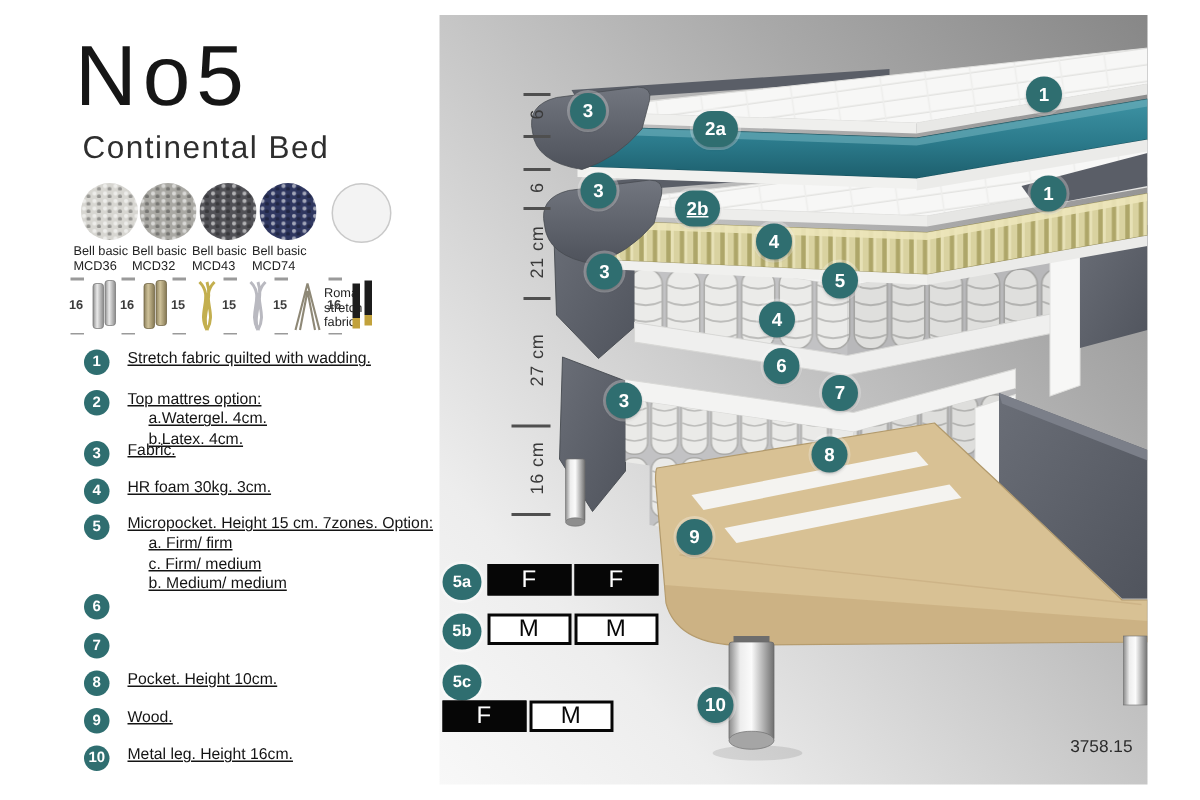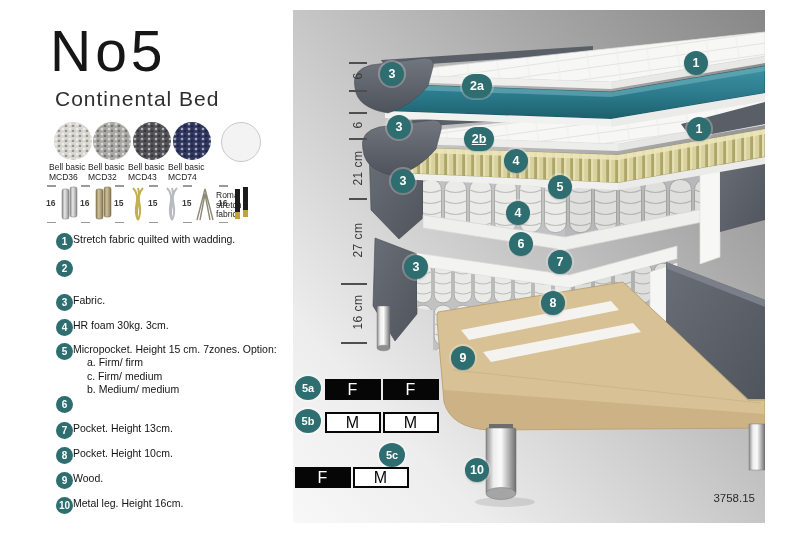--- a/index.html
+++ b/index.html
@@ -20,39 +20,39 @@
 
   .legunit{position:absolute;top:184px;width:34px;height:40px;}
   .legunit .dash{position:absolute;left:1px;width:9px;height:1.5px;background:#9a9a9a;}
   .legunit .dash.t{top:1px;} .legunit .dash.b{bottom:1px;}
   .legunit .num{position:absolute;left:0;top:14px;font-size:8.5px;font-weight:bold;color:#3c3c3c;}
   .legunit svg{position:absolute;right:0;top:2px;}
 
   .li{position:absolute;left:56px;display:flex;align-items:flex-start;}
   .li .dot{width:17px;height:17px;border-radius:50%;background:#2f6e70;color:#fff;
      font-size:10px;font-weight:bold;text-align:center;line-height:17px;flex:0 0 17px;}
-  .li .txt{font-size:10.5px;line-height:13.4px;color:#141414;width:210px;}
+  .li .txt{margin-left:12px;font-size:10.5px;line-height:13.4px;color:#141414;width:210px;text-decoration:underline;}
   .li .sub{padding-left:14px;}
 
   
   #panel{left:293px;top:10px;width:472px;height:513px;overflow:hidden;
      background:linear-gradient(to bottom left,#878787 0%,#a9a9a9 28%,#cdcdcd 55%,#ededed 80%,#f8f8f8 100%);}
   #panel svg{position:absolute;left:0;top:0;}
 
   .callout{position:absolute;width:24px;height:24px;border-radius:50%;background:#2f6e70;color:#fff;
      font-size:12.5px;font-weight:bold;text-align:center;line-height:24px;
      box-shadow:0 0 0 2px rgba(255,255,255,.28),0 1px 2px rgba(0,0,0,.35);}
   .callout.pill{width:30px;border-radius:12px;}
 
   .rdash{position:absolute;width:18px;height:2px;background:#4f4f4f;left:56px;}
   .rdash.long{width:26px;left:48px;}
   .rlabel{position:absolute;left:35px;width:60px;text-align:center;transform:rotate(-90deg);
      font-size:12px;color:#3a3a3a;letter-spacing:.5px;}
 
-  .frow{position:absolute;display:flex;align-items:flex-end;}
+  .frow{position:absolute;display:flex;align-items:flex-start;}
   .fcirc{width:26px;height:24px;border-radius:50%;background:#2f6e70;color:#fff;font-size:11px;font-weight:bold;
      text-align:center;line-height:24px;box-shadow:0 0 0 2px rgba(255,255,255,.35);margin-right:4px;}
   .fcells{display:flex;gap:2px;}
   .fcell{width:52px;height:17px;display:flex;align-items:center;justify-content:center;
      font-size:16px;letter-spacing:1px;}
   .fcell.black{background:#060606;color:#fff;border:2px solid #060606;}
   .fcell.white{background:#fff;color:#060606;border:2px solid #060606;}
 
   #version{position:absolute;right:10px;top:482px;font-size:11.5px;color:#2b2b2b;}
 </style>
@@ -142,20 +142,25 @@
 </div>
 
 <div class="li" style="top:233px;">
   <div class="dot">1</div>
   <div class="txt">
       <div>Stretch fabric quilted with wadding.</div>
     </div>
 </div>
 <div class="li" style="top:260px;">
   <div class="dot">2</div>
+  <div class="txt">
+      <div>Top mattres option:</div>
+    <div class="sub">a.Watergel. 4cm.</div>
+    <div class="sub">b.Latex. 4cm.</div>
+    </div>
 </div>
 <div class="li" style="top:294px;">
   <div class="dot">3</div>
   <div class="txt">
       <div>Fabric.</div>
     </div>
 </div>
 <div class="li" style="top:319px;">
   <div class="dot">4</div>
   <div class="txt">
@@ -169,23 +174,20 @@
     <div class="sub">a. Firm/ firm</div>
     <div class="sub">c. Firm/ medium</div>
     <div class="sub">b. Medium/ medium</div>
     </div>
 </div>
 <div class="li" style="top:396px;">
   <div class="dot">6</div>
 </div>
 <div class="li" style="top:422px;">
   <div class="dot">7</div>
-  <div class="txt">
-      <div>Pocket. Height 13cm.</div>
-    </div>
 </div>
 <div class="li" style="top:447px;">
   <div class="dot">8</div>
   <div class="txt">
       <div>Pocket. Height 10cm.</div>
     </div>
 </div>
 <div class="li" style="top:472px;">
   <div class="dot">9</div>
   <div class="txt">
@@ -316,21 +318,21 @@
   <div class="rlabel" style="top:108px;">6</div>
   <div class="rlabel" style="top:151px;">21 cm</div>
   <div class="rlabel" style="top:223px;">27 cm</div>
   <div class="rlabel" style="top:295px;">16 cm</div>
 
   <div class="callout" style="left:391px;top:41px;">1</div>
   <div class="callout" style="left:87px;top:52px;">3</div>
   <div class="callout pill" style="left:169px;top:64px;">2a</div>
   <div class="callout" style="left:394px;top:107px;">1</div>
   <div class="callout" style="left:94px;top:105px;">3</div>
-  <div class="callout pill" style="left:171px;top:117px;text-decoration:underline;">2b</div>
+  <div class="callout pill" style="left:157px;top:117px;text-decoration:underline;">2b</div>
   <div class="callout" style="left:211px;top:139px;">4</div>
   <div class="callout" style="left:255px;top:165px;">5</div>
   <div class="callout" style="left:98px;top:159px;">3</div>
   <div class="callout" style="left:213px;top:191px;">4</div>
   <div class="callout" style="left:216px;top:222px;">6</div>
   <div class="callout" style="left:255px;top:240px;">7</div>
   <div class="callout" style="left:111px;top:245px;">3</div>
   <div class="callout" style="left:248px;top:281px;">8</div>
   <div class="callout" style="left:158px;top:336px;">9</div>
   <div class="callout" style="left:172px;top:448px;">10</div>

